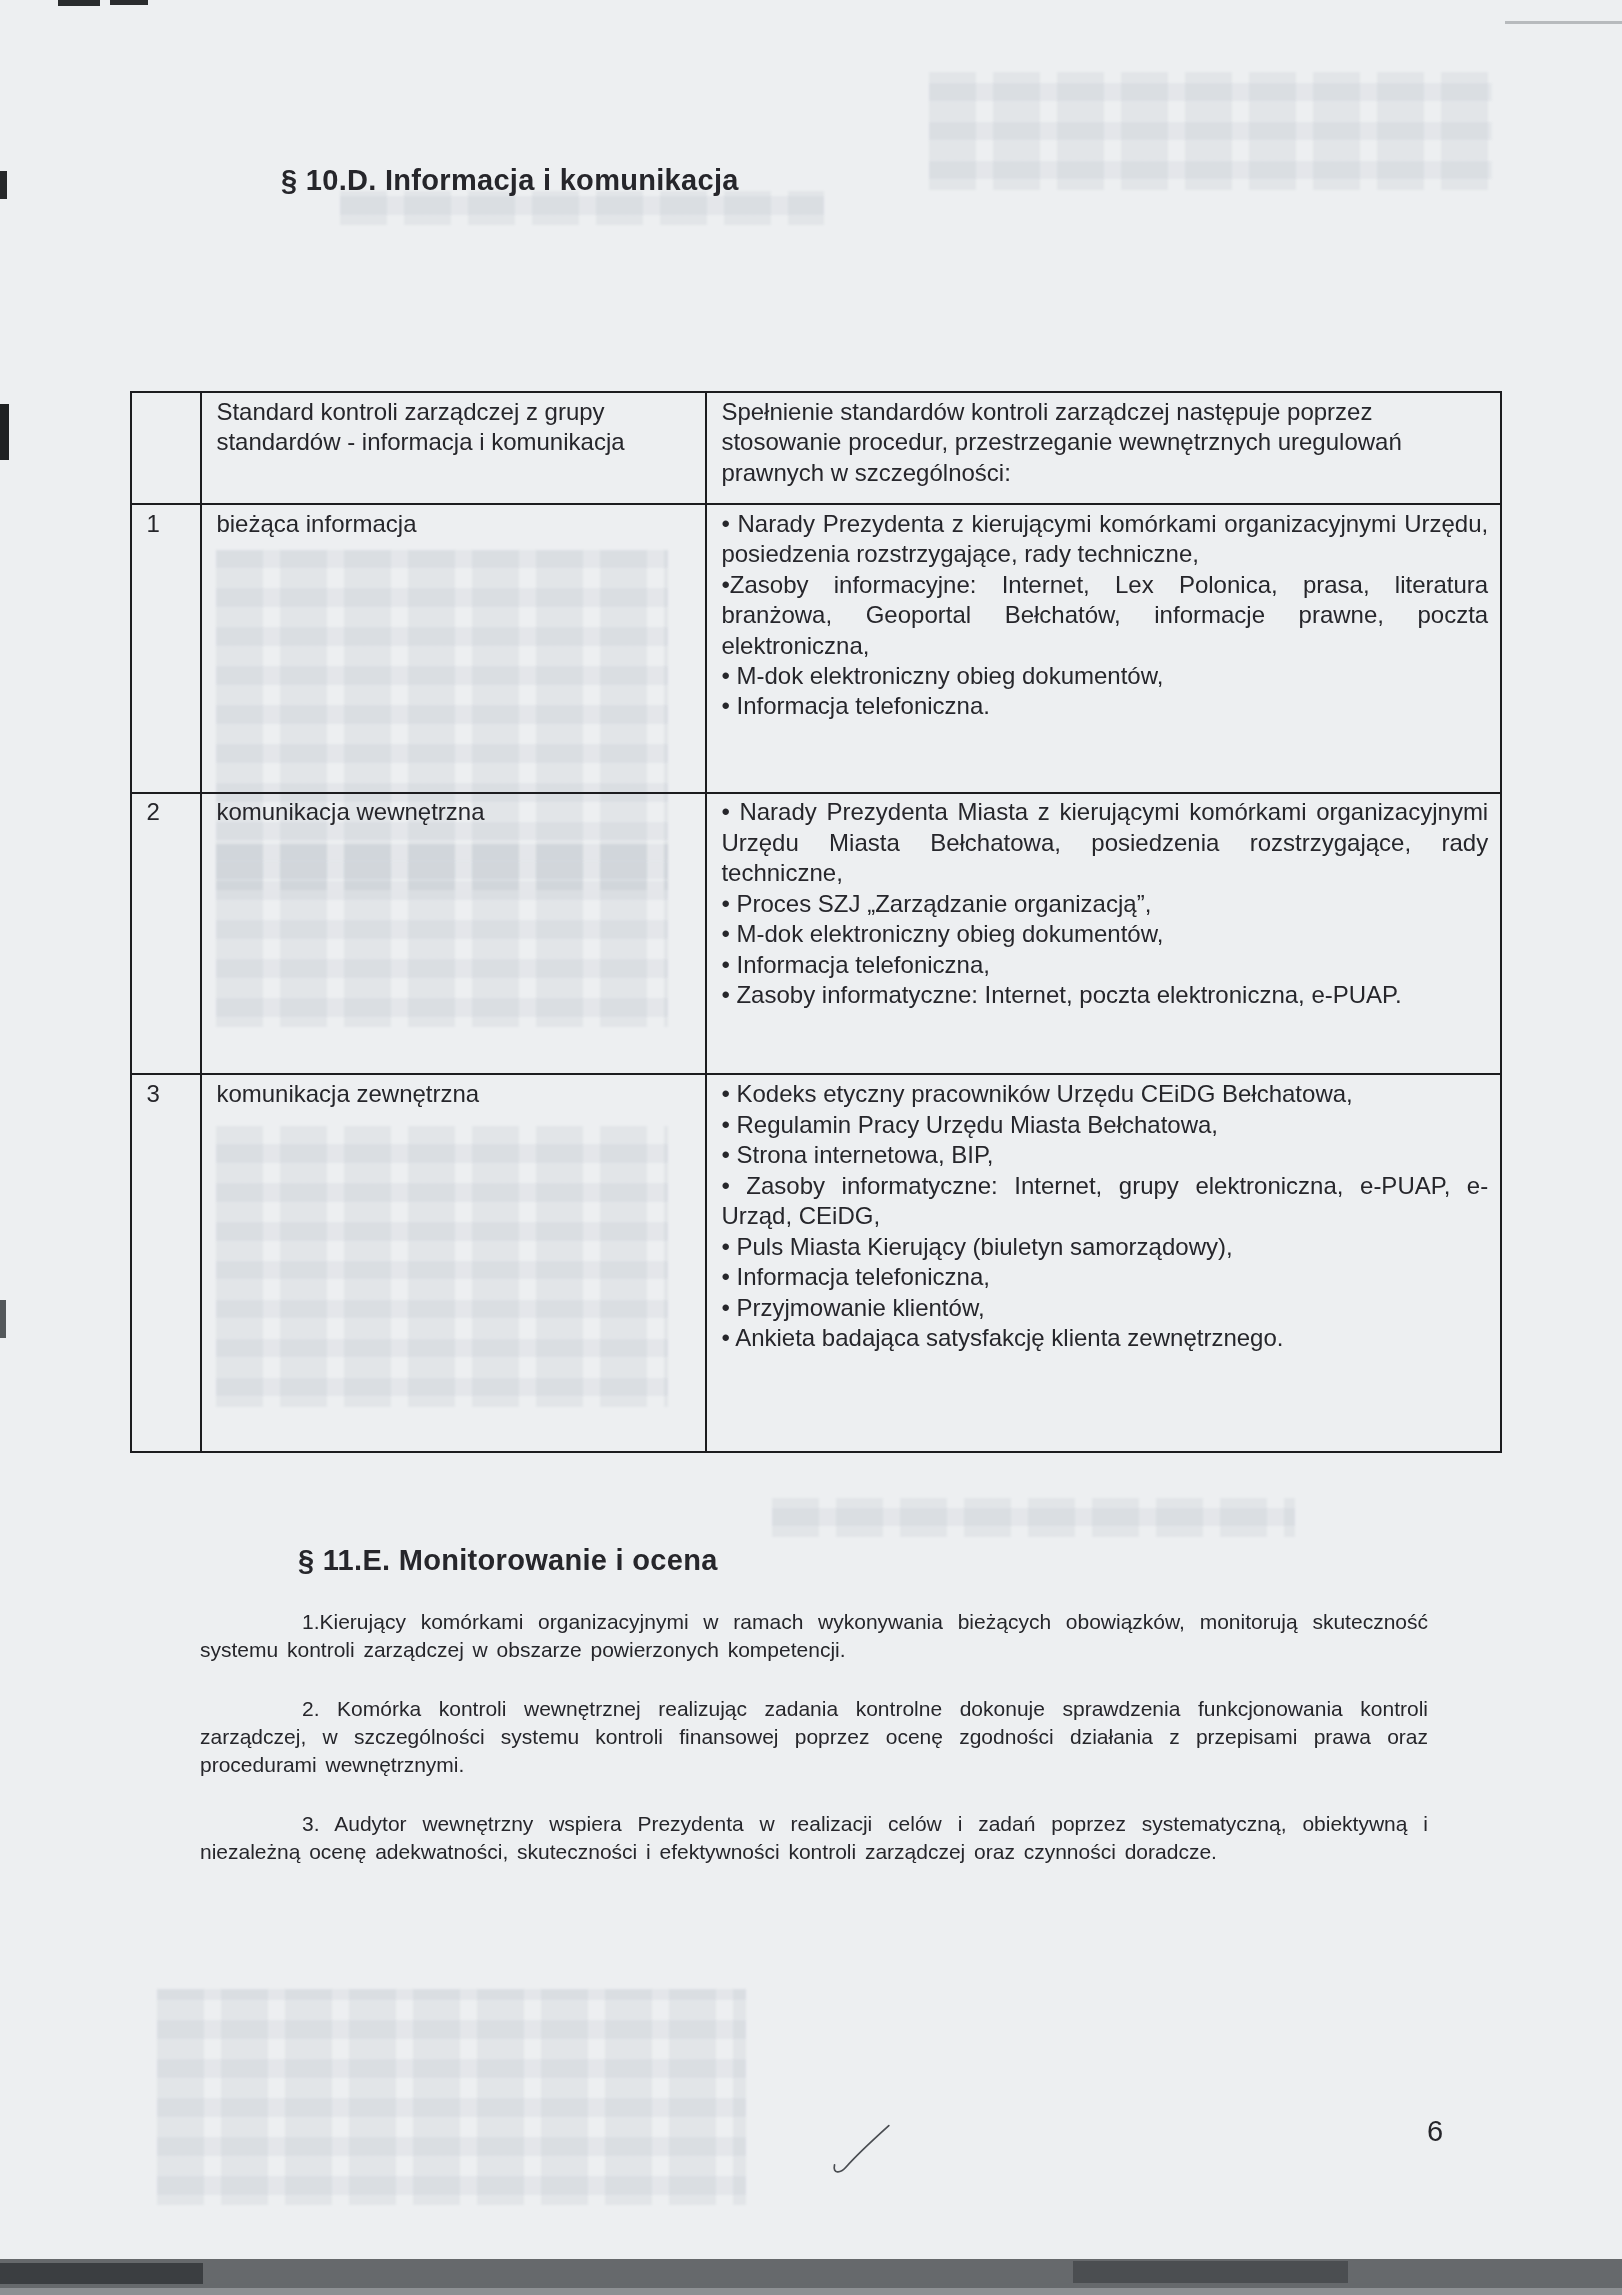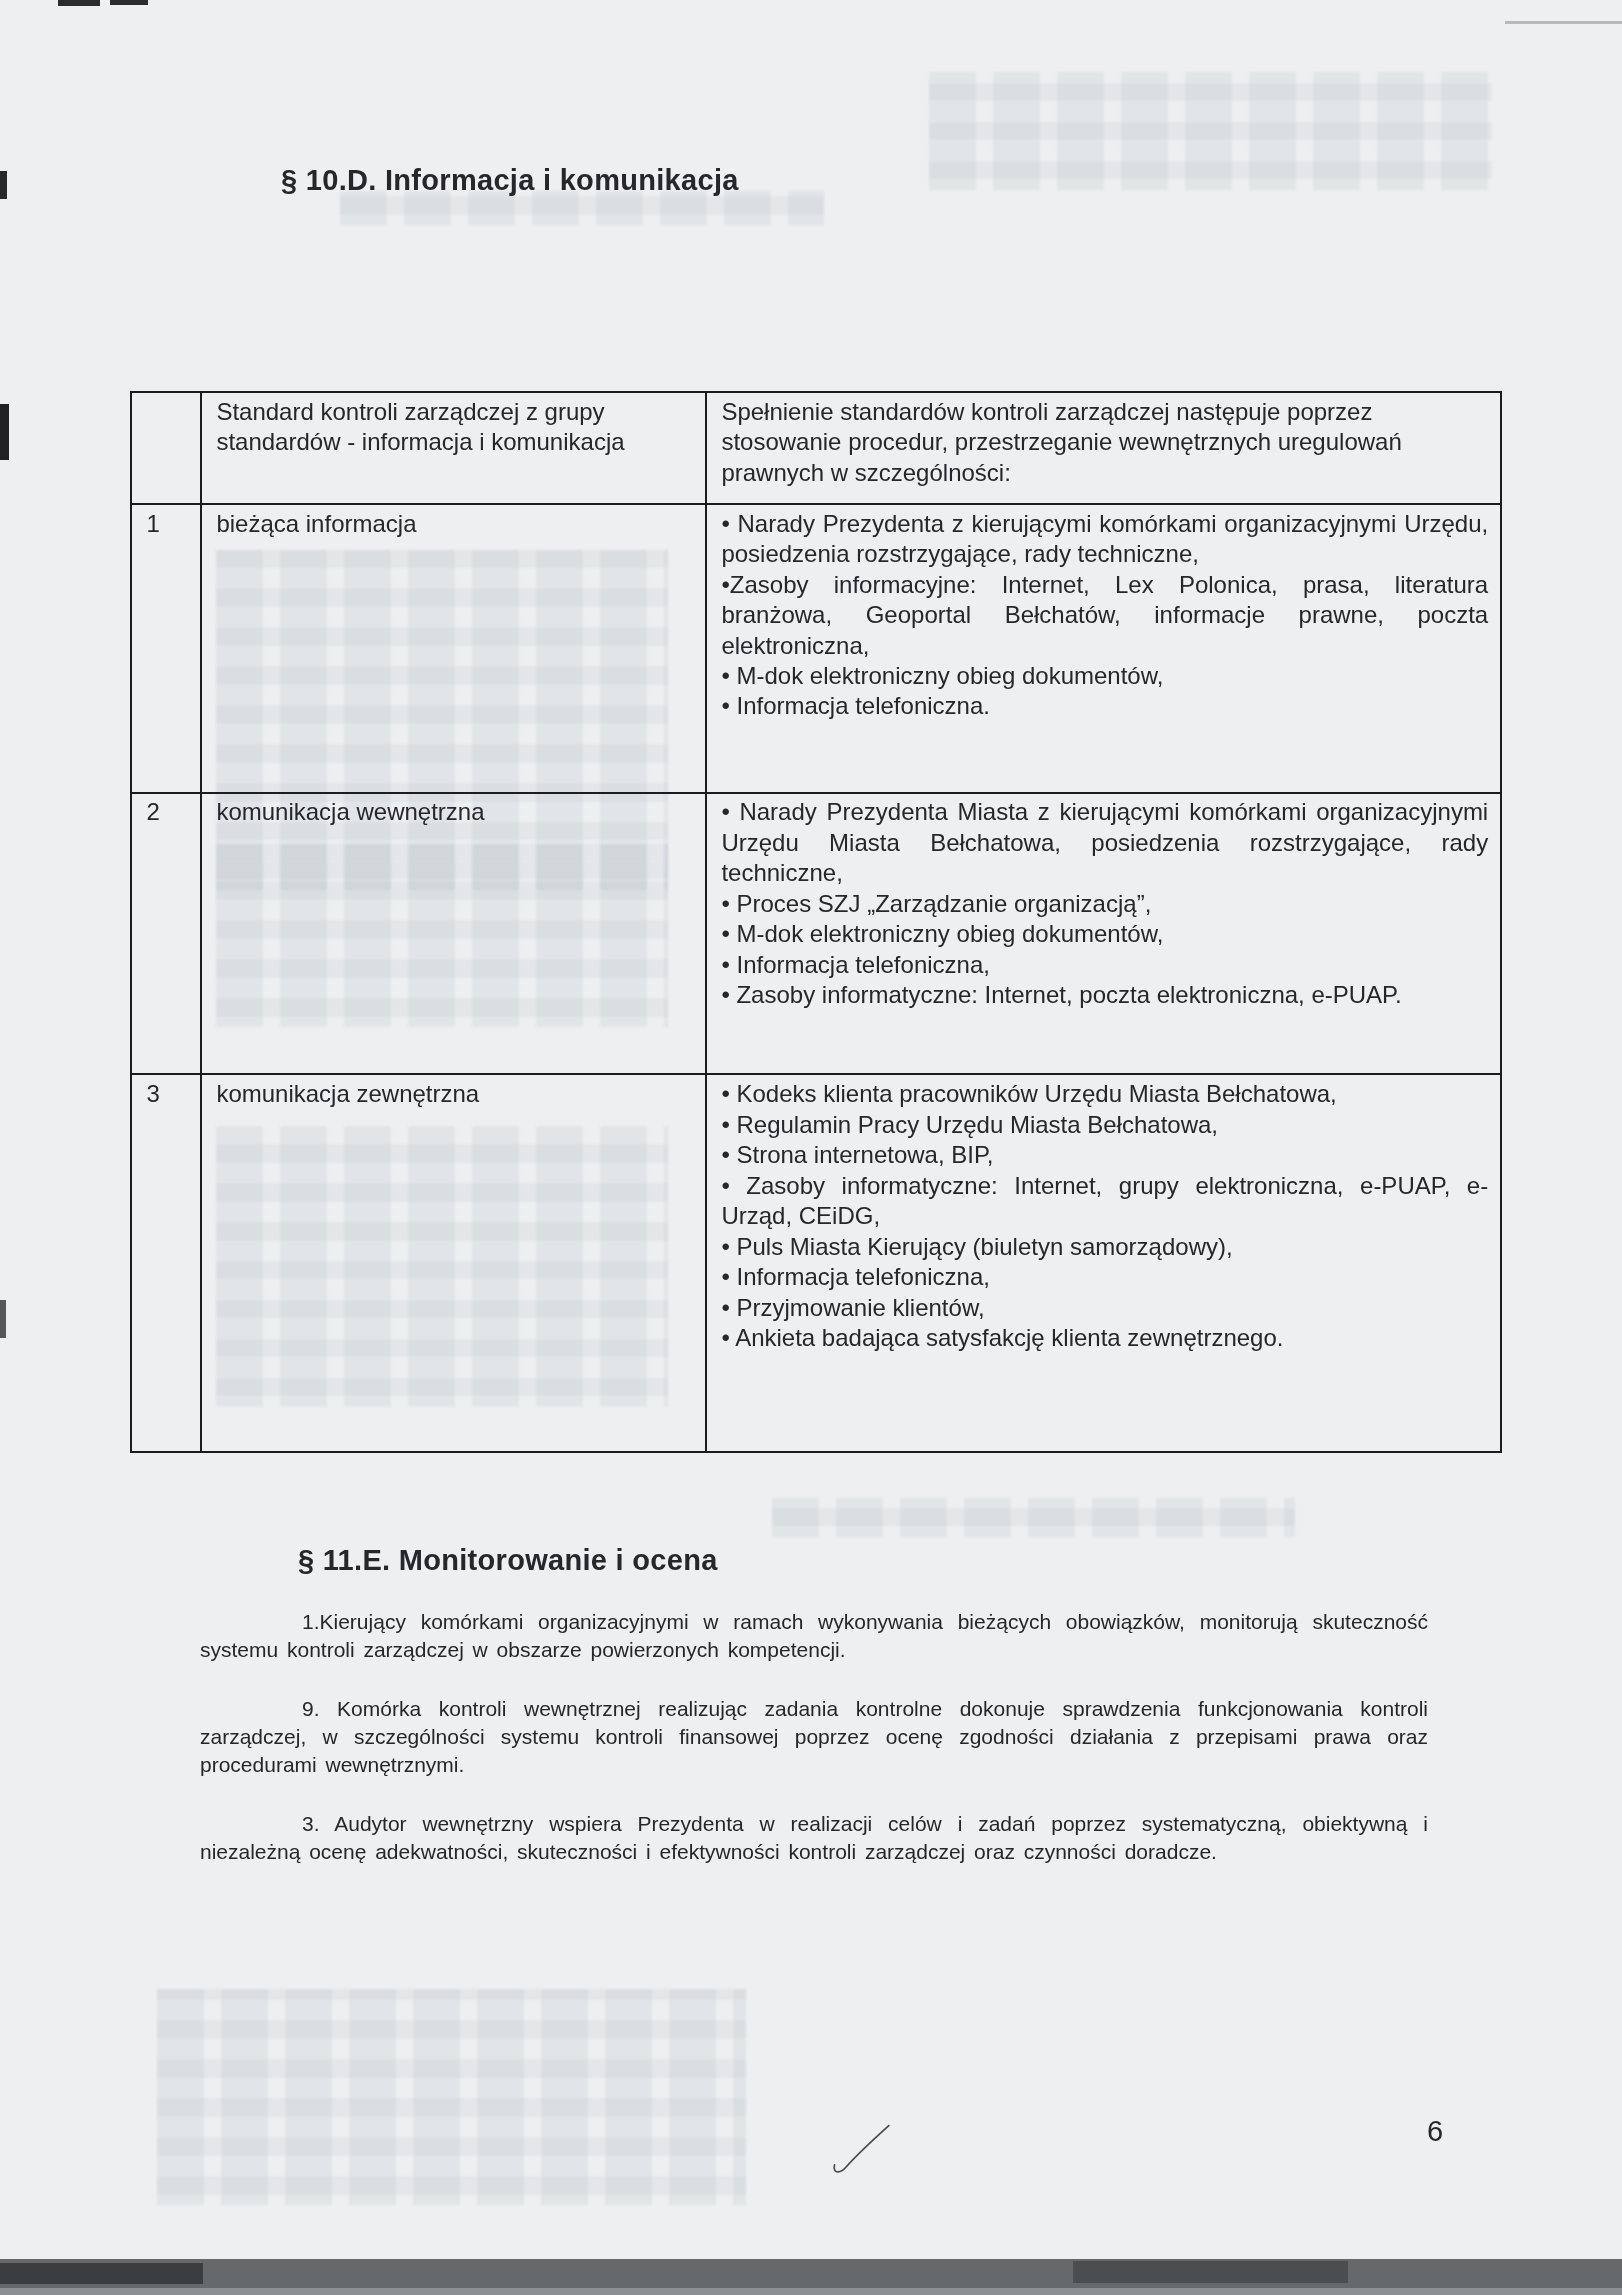--- a/index.html
+++ b/index.html
@@ -121,37 +121,37 @@
           <div class="bullet-line">• Proces SZJ „Zarządzanie organizacją”,</div>
           <div class="bullet-line">• M-dok elektroniczny obieg dokumentów,</div>
           <div class="bullet-line">• Informacja telefoniczna,</div>
           <div class="bullet-line">• Zasoby informatyczne: Internet, poczta elektroniczna, e-PUAP.</div>
         </td>
       </tr>
       <tr class="r3">
         <td class="num-cell">3</td>
         <td>komunikacja zewnętrzna</td>
         <td class="details-cell">
-          <div class="bullet-line">• Kodeks klienta pracowników Urzędu Miasta Bełchatowa,</div>
+          <div class="bullet-line">• Kodeks etyczny pracowników Urzędu CEiDG Bełchatowa,</div>
           <div class="bullet-line">• Regulamin Pracy Urzędu Miasta Bełchatowa,</div>
           <div class="bullet-line">• Strona internetowa, BIP,</div>
           <div class="bullet-line">• Zasoby informatyczne: Internet, grupy elektroniczna, e-PUAP, e-Urząd, CEiDG,</div>
           <div class="bullet-line">• Puls Miasta Kierujący (biuletyn samorządowy),</div>
           <div class="bullet-line">• Informacja telefoniczna,</div>
           <div class="bullet-line">• Przyjmowanie klientów,</div>
           <div class="bullet-line">• Ankieta badająca satysfakcję klienta zewnętrznego.</div>
         </td>
       </tr>
     </tbody>
   </table>
 
   <div class="section2">
     <div class="heading2">§ 11.E.  Monitorowanie i ocena</div>
     <p class="para">1.Kierujący komórkami organizacyjnymi w ramach wykonywania bieżących obowiązków, monitorują skuteczność systemu kontroli zarządczej w obszarze powierzonych kompetencji.</p>
-    <p class="para">9. Komórka kontroli wewnętrznej realizując zadania kontrolne dokonuje sprawdzenia funkcjonowania kontroli zarządczej, w szczególności systemu kontroli finansowej poprzez ocenę zgodności działania z przepisami prawa oraz procedurami wewnętrznymi.</p>
+    <p class="para">2. Komórka kontroli wewnętrznej realizując zadania kontrolne dokonuje sprawdzenia funkcjonowania kontroli zarządczej, w szczególności systemu kontroli finansowej poprzez ocenę zgodności działania z przepisami prawa oraz procedurami wewnętrznymi.</p>
     <p class="para">3. Audytor wewnętrzny wspiera Prezydenta w realizacji celów i zadań poprzez systematyczną, obiektywną i niezależną ocenę adekwatności, skuteczności i efektywności kontroli zarządczej oraz czynności doradcze.</p>
   </div>
 
   <svg class="swoosh" width="72" height="59" viewBox="0 0 110 90">
     <path d="M96 4 C76 22 44 52 30 68 C22 77 10 78 13 64" fill="none" stroke="#4a4d52" stroke-width="2.6" stroke-linecap="round"></path>
   </svg>
   <div class="page-number">6</div>
 
 </div>
 

